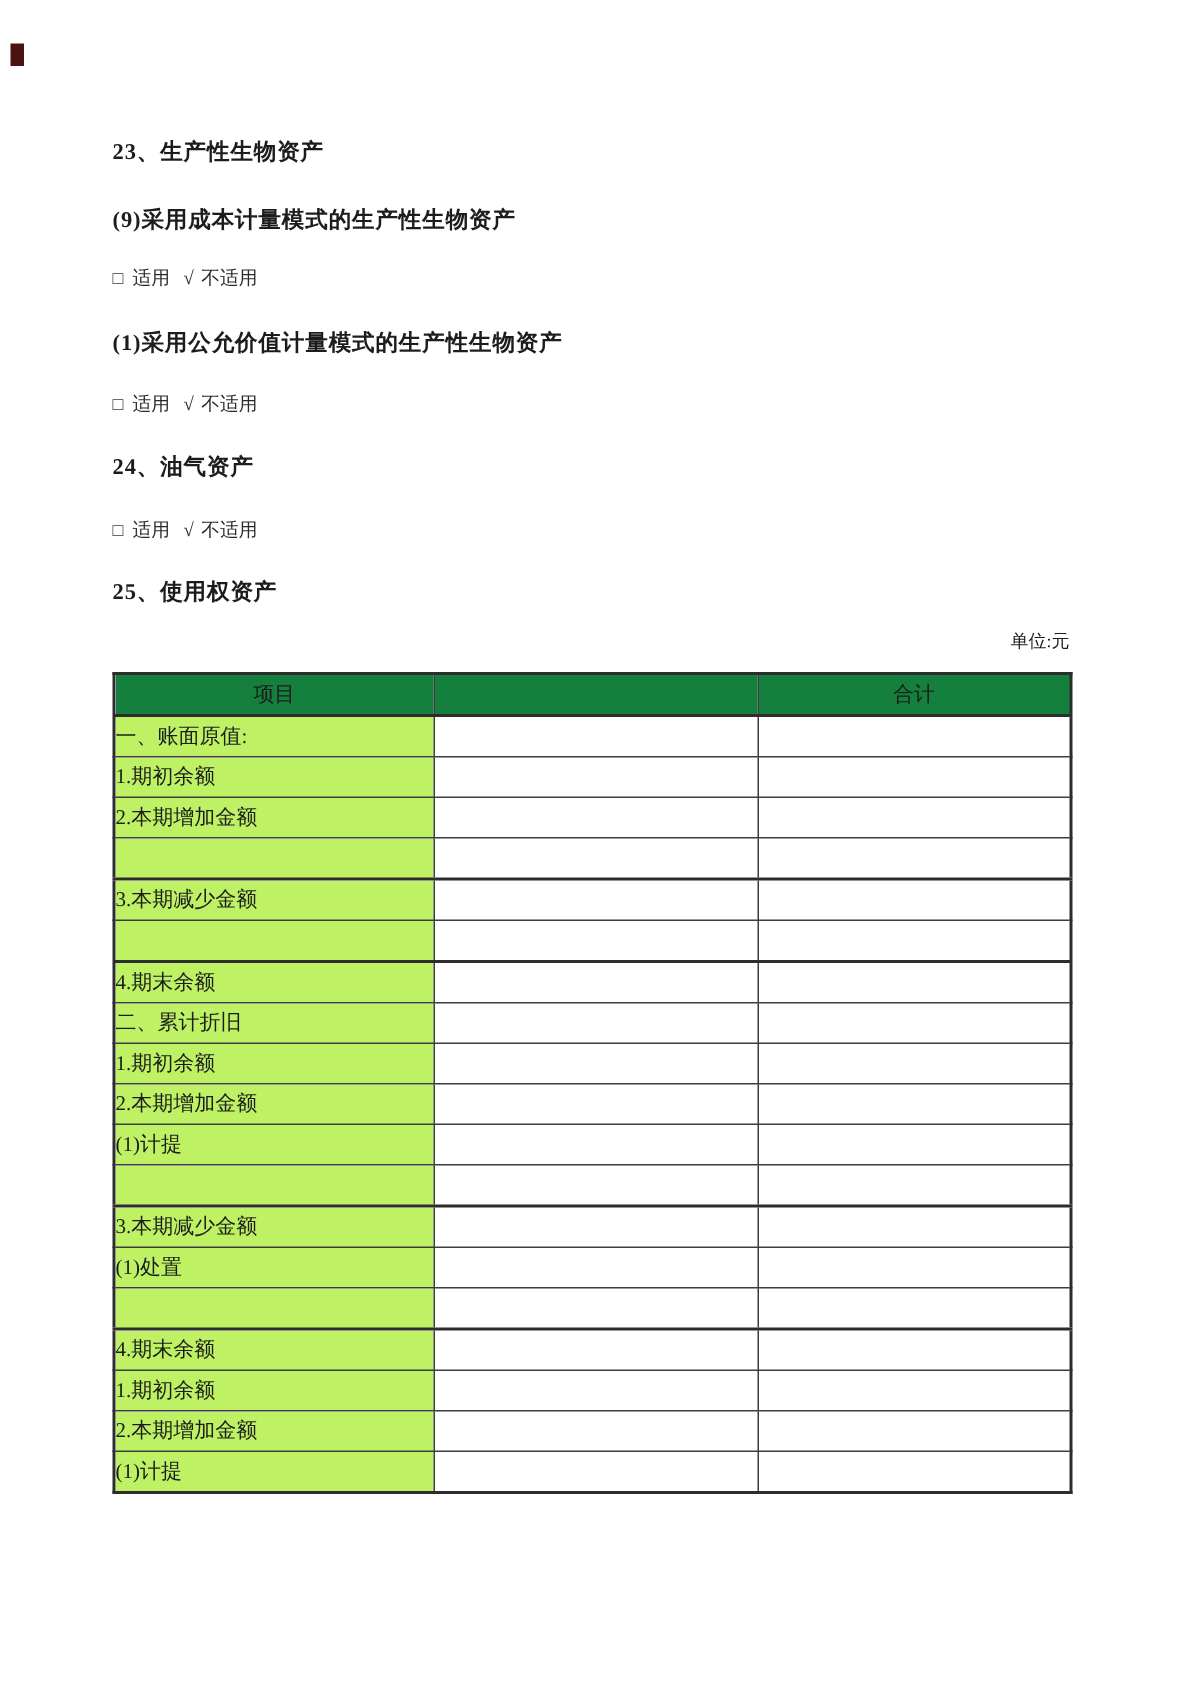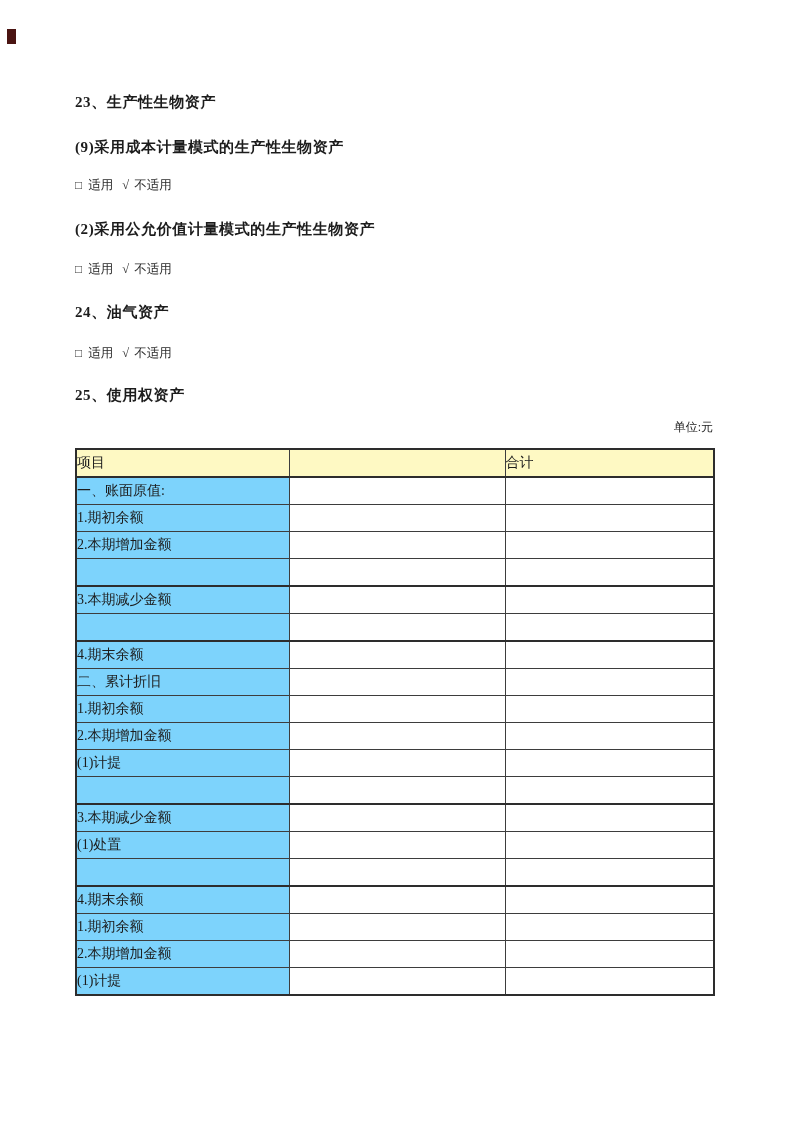--- a/index.html
+++ b/index.html
@@ -50,25 +50,25 @@
   .datatable th, .datatable td {
     border:1px solid #3d3d3d;
     height:26px;
     padding:0;
     font-size:14px;
     font-weight:normal;
     overflow:hidden;
     white-space:nowrap;
   }
   .datatable th {
-    background:#fef9c3;
-    text-align:left;
+    background:#15803d;
+    text-align:center;
     border-bottom:2px solid #2d2d2d;
   }
-  .datatable td.lbl { background:#7dd3fc; text-align:left; }
+  .datatable td.lbl { background:#bef264; text-align:left; }
   .datatable td.val { background:#ffffff; }
   .ind0 { padding-left:3px; }
   .ind1 { padding-left:14px; }
   .ind2 { padding-left:29px; }
   tr.thickb td { border-bottom:2px solid #2d2d2d; }
 </style>
 </head>
 <body>
 
 <div class="artifact"></div>
@@ -76,21 +76,21 @@
 <main>
 
   <h2 class="abs hsec pos-h23">23、生产性生物资产</h2>
 
   <h3 class="abs hsec pos-sub1">(9)采用成本计量模式的生产性生物资产</h3>
 
   <div class="abs app pos-app1">
     <span class="cbx">□</span><span>适用</span><span class="chk">√</span><span>不适用</span>
   </div>
 
-  <h3 class="abs hsec pos-sub2">(2)采用公允价值计量模式的生产性生物资产</h3>
+  <h3 class="abs hsec pos-sub2">(1)采用公允价值计量模式的生产性生物资产</h3>
 
   <div class="abs app pos-app2">
     <span class="cbx">□</span><span>适用</span><span class="chk">√</span><span>不适用</span>
   </div>
 
   <h2 class="abs hsec pos-h24">24、油气资产</h2>
 
   <div class="abs app pos-app3">
     <span class="cbx">□</span><span>适用</span><span class="chk">√</span><span>不适用</span>
   </div>

